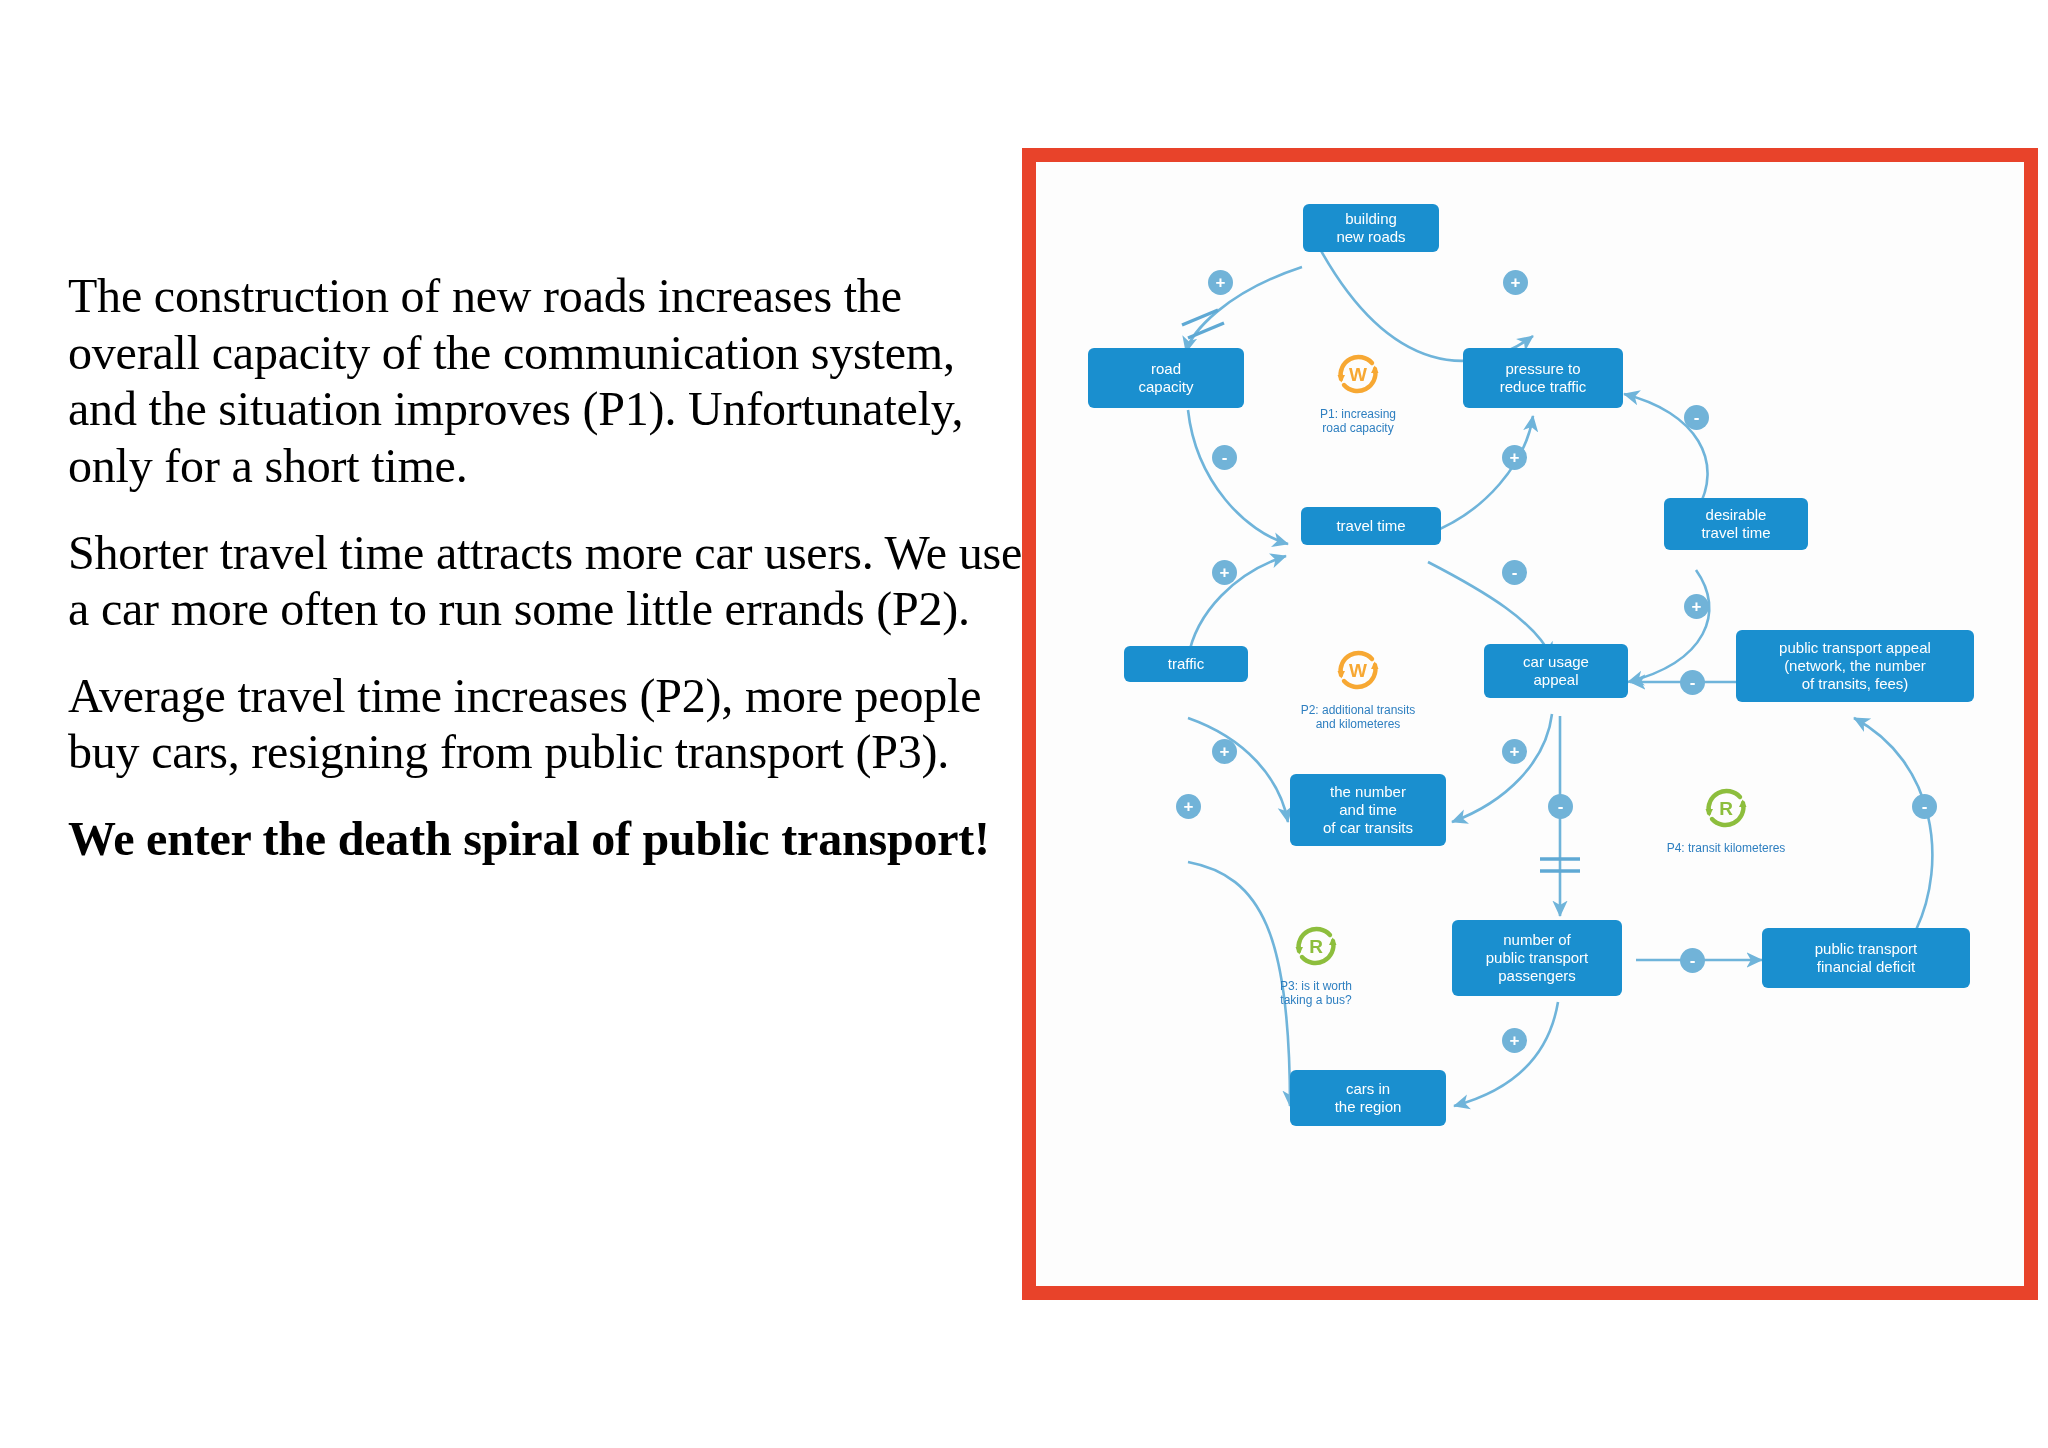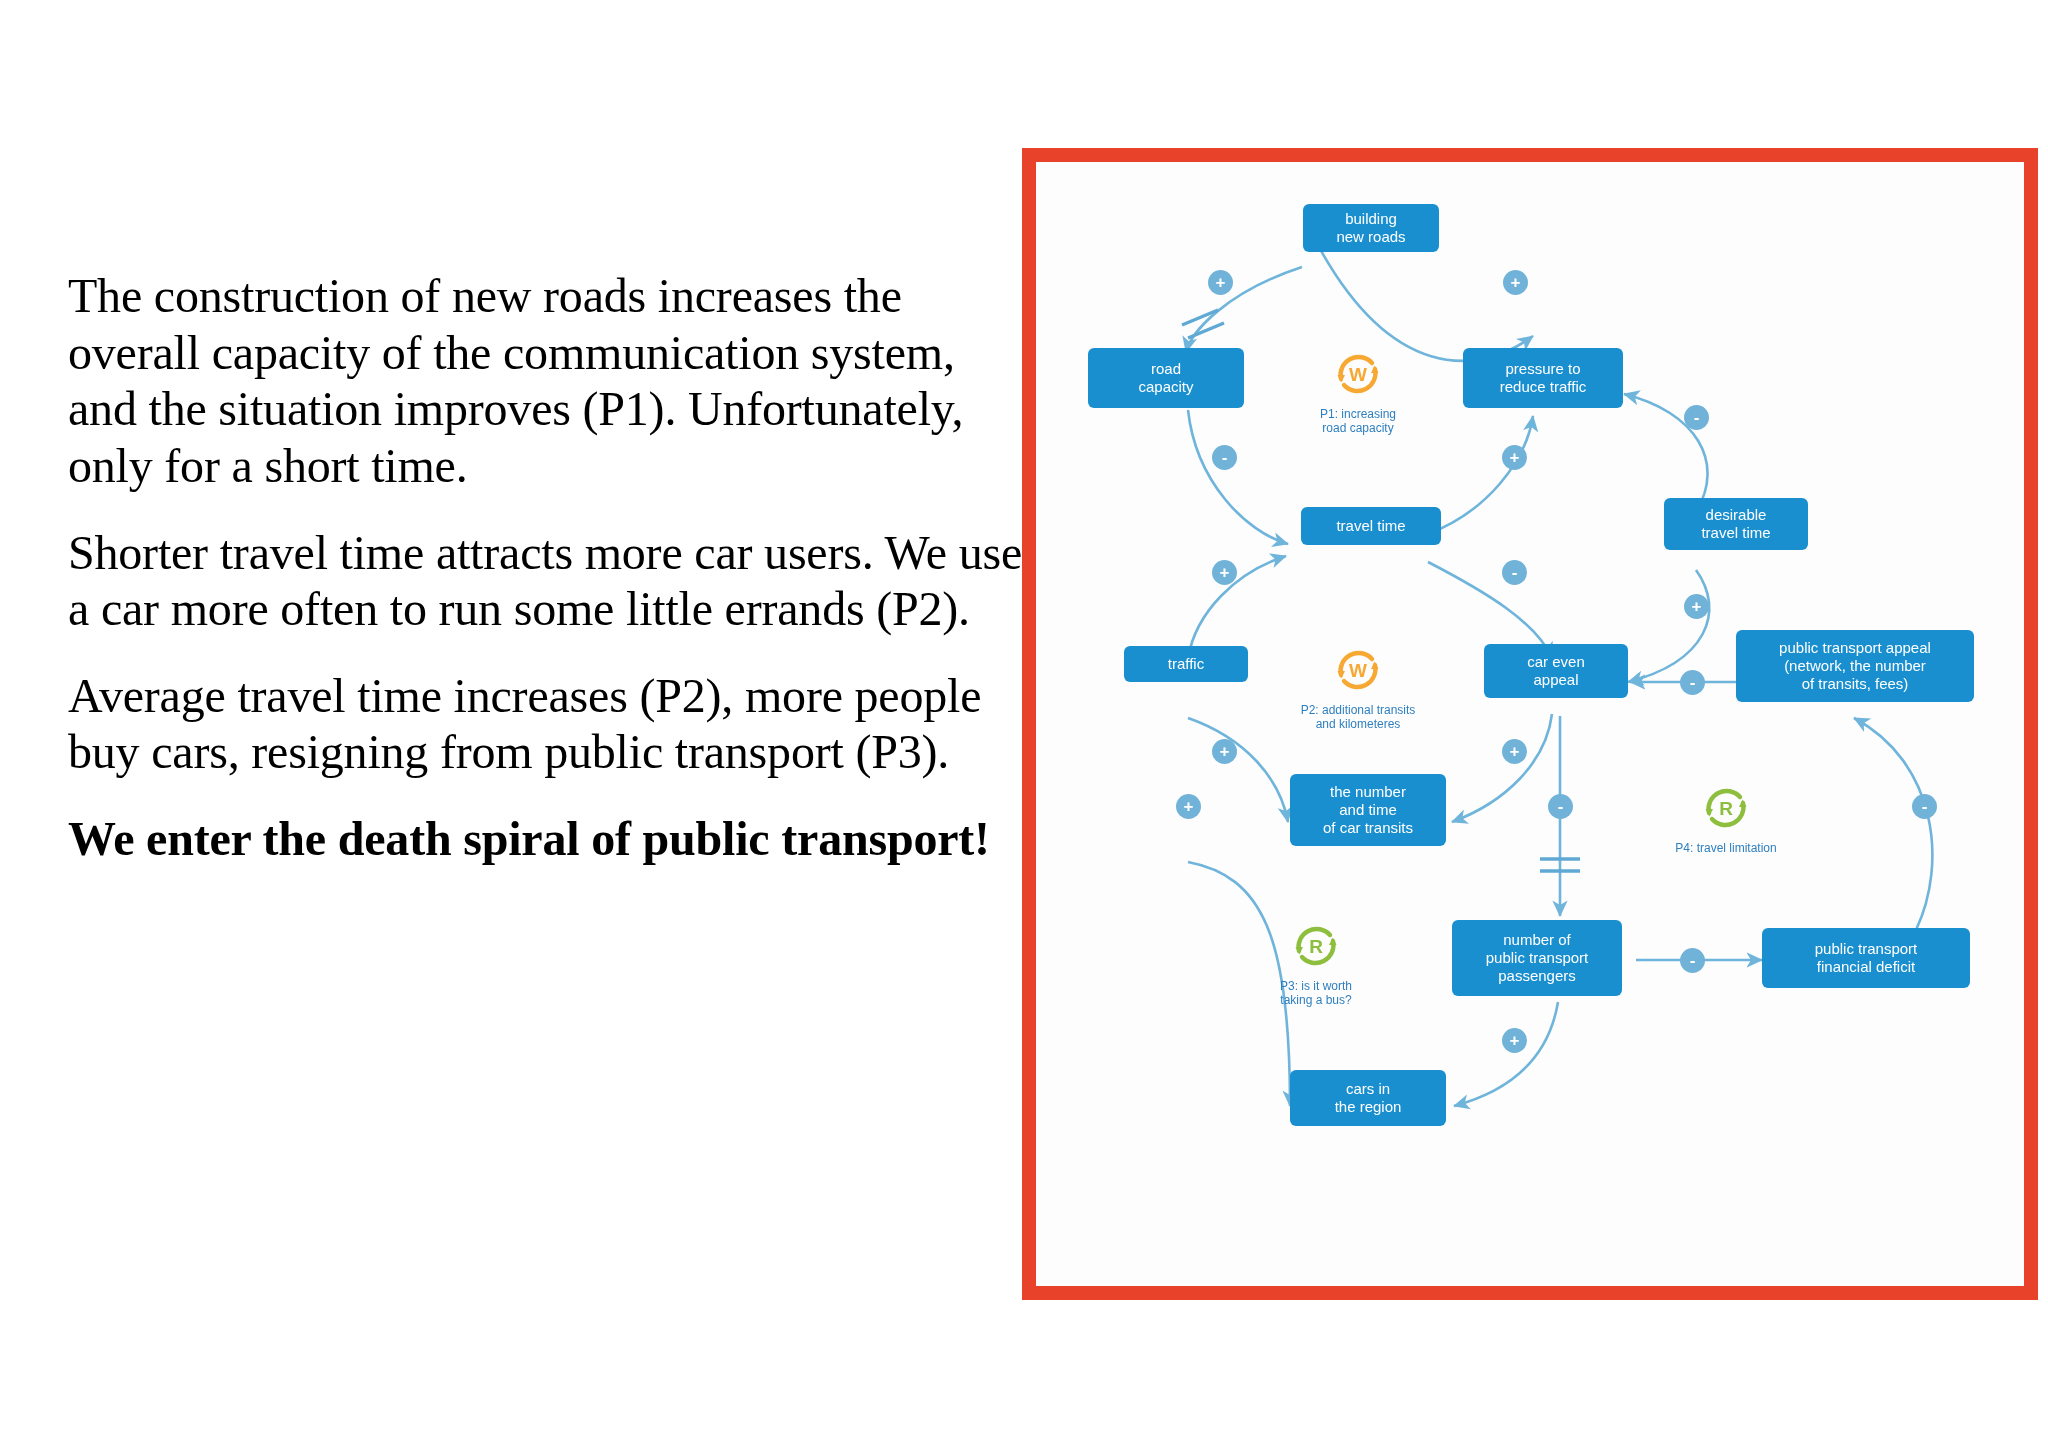--- a/index.html
+++ b/index.html
@@ -190,21 +190,21 @@
       <div class="node" style="left:427px;  top:186px; width:160px; height:60px;">pressure to
 reduce traffic</div>
 
       <div class="node" style="left:265px;  top:345px; width:140px; height:38px;">travel time</div>
 
       <div class="node" style="left:628px;  top:336px; width:144px; height:52px;">desirable
 travel time</div>
 
       <div class="node" style="left:88px;   top:484px; width:124px; height:36px;">traffic</div>
 
-      <div class="node" style="left:448px;  top:482px; width:144px; height:54px;">car even
+      <div class="node" style="left:448px;  top:482px; width:144px; height:54px;">car usage
 appeal</div>
 
       <div class="node" style="left:700px;  top:468px; width:238px; height:72px;">public transport appeal
 (network, the number
 of transits, fees)</div>
 
       <div class="node" style="left:254px;  top:612px; width:156px; height:72px;">the number
 and time
 of car transits</div>
 
@@ -263,21 +263,21 @@
       <div class="loop" style="left:590px; top:620px;">
         <div class="loop-icon">
           <svg viewBox="0 0 52 52" width="52" height="52">
             <path d="M9,31 A18,18 0 0 1 40,15" fill="none" stroke="#8DBE3D" stroke-width="4.4" stroke-linecap="round"></path>
             <path d="M43,21 A18,18 0 0 1 12,37" fill="none" stroke="#8DBE3D" stroke-width="4.4" stroke-linecap="round"></path>
             <path d="M5.5,27 L13,27 L9.3,34.5 Z" fill="#8DBE3D"></path>
             <path d="M46.5,25 L39,25 L42.7,17.5 Z" fill="#8DBE3D"></path>
             <text x="26" y="33" text-anchor="middle" font-family="Liberation Sans, sans-serif" font-size="19" font-weight="bold" fill="#8DBE3D">R</text>
           </svg>
         </div>
-        <div class="loop-label">P4: travel limitation</div>
+        <div class="loop-label">P4: transit kilometeres</div>
       </div>
 
       <div class="badge" style="left:467px; top:108px;">+</div>
       <div class="badge" style="left:172px; top:108px;">+</div>
       <div class="badge" style="left:176px; top:283px;">-</div>
       <div class="badge" style="left:466px; top:283px;">+</div>
       <div class="badge" style="left:648px; top:243px;">-</div>
       <div class="badge" style="left:648px; top:432px;">+</div>
       <div class="badge" style="left:176px; top:398px;">+</div>
       <div class="badge" style="left:466px; top:398px;">-</div>

